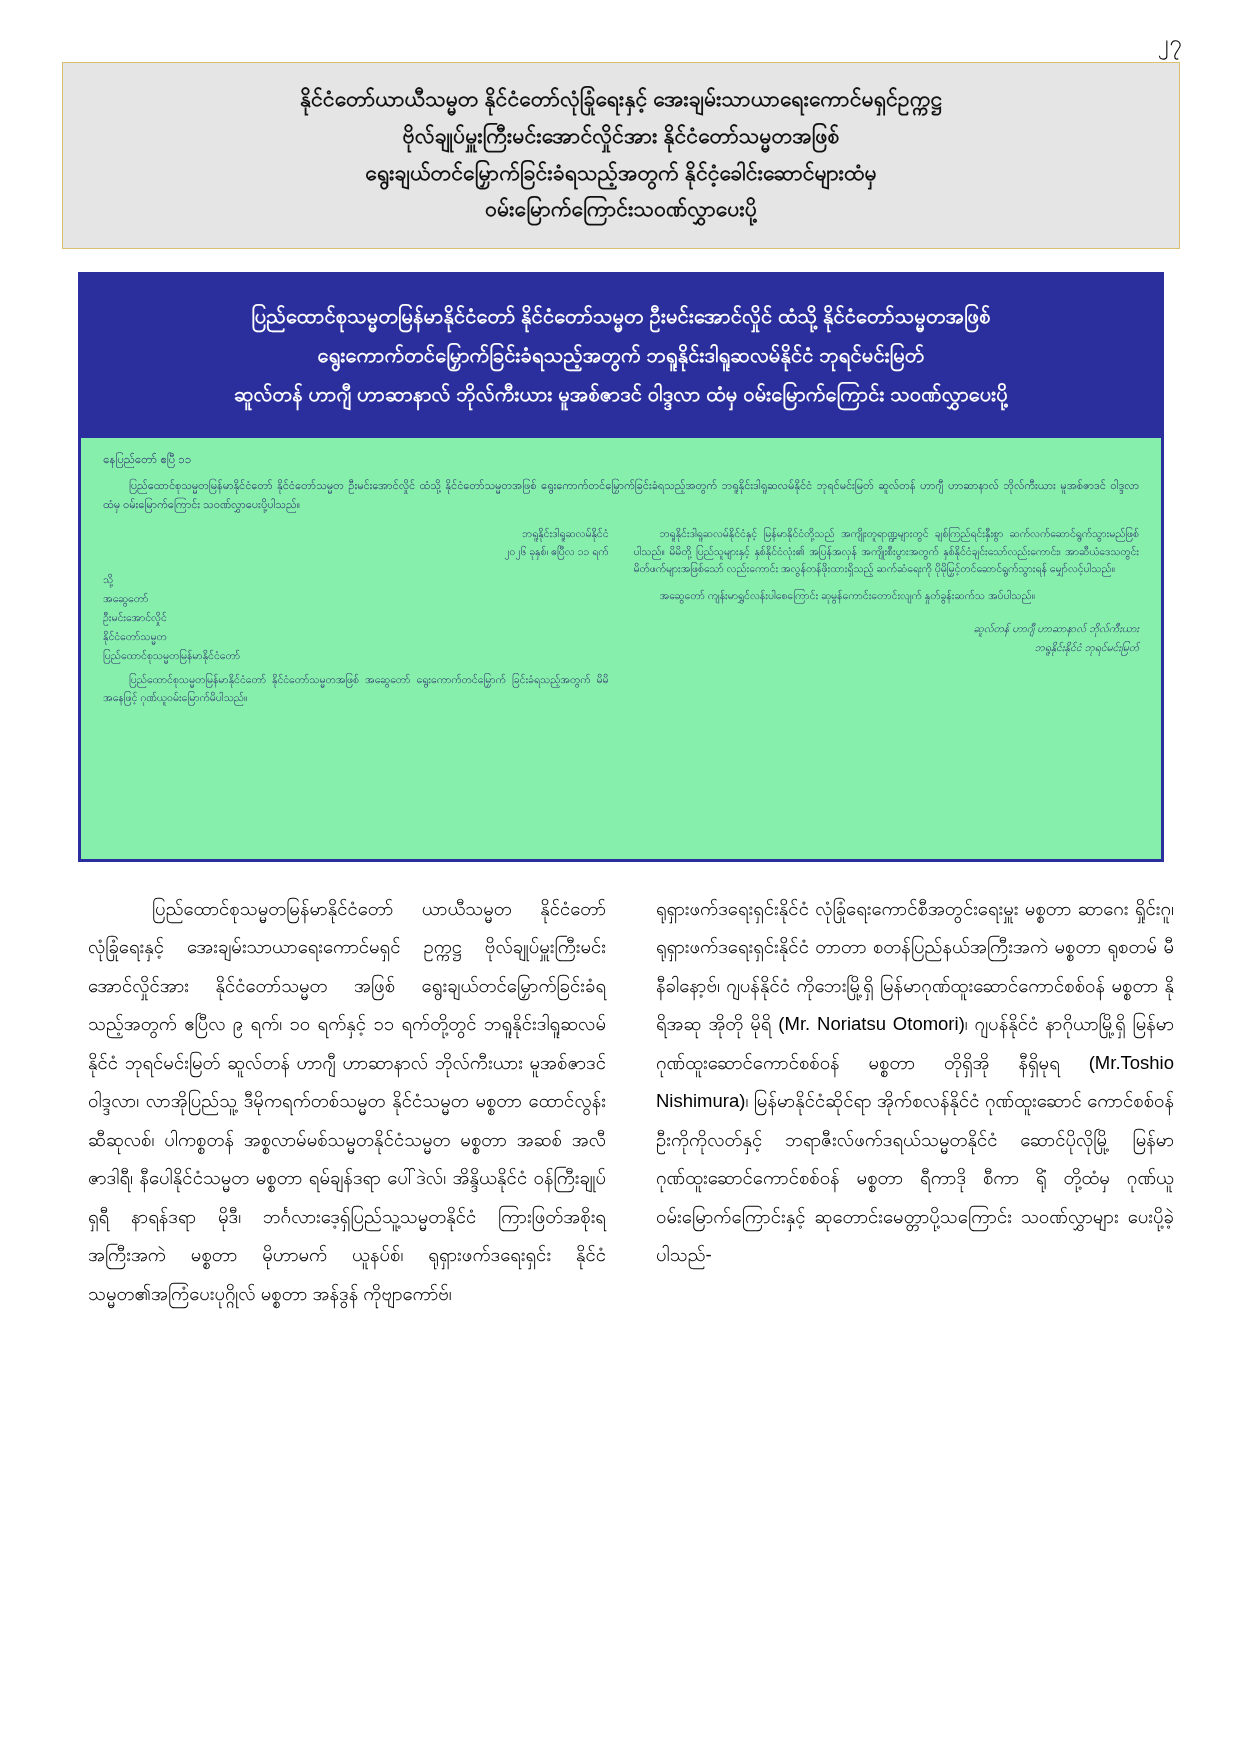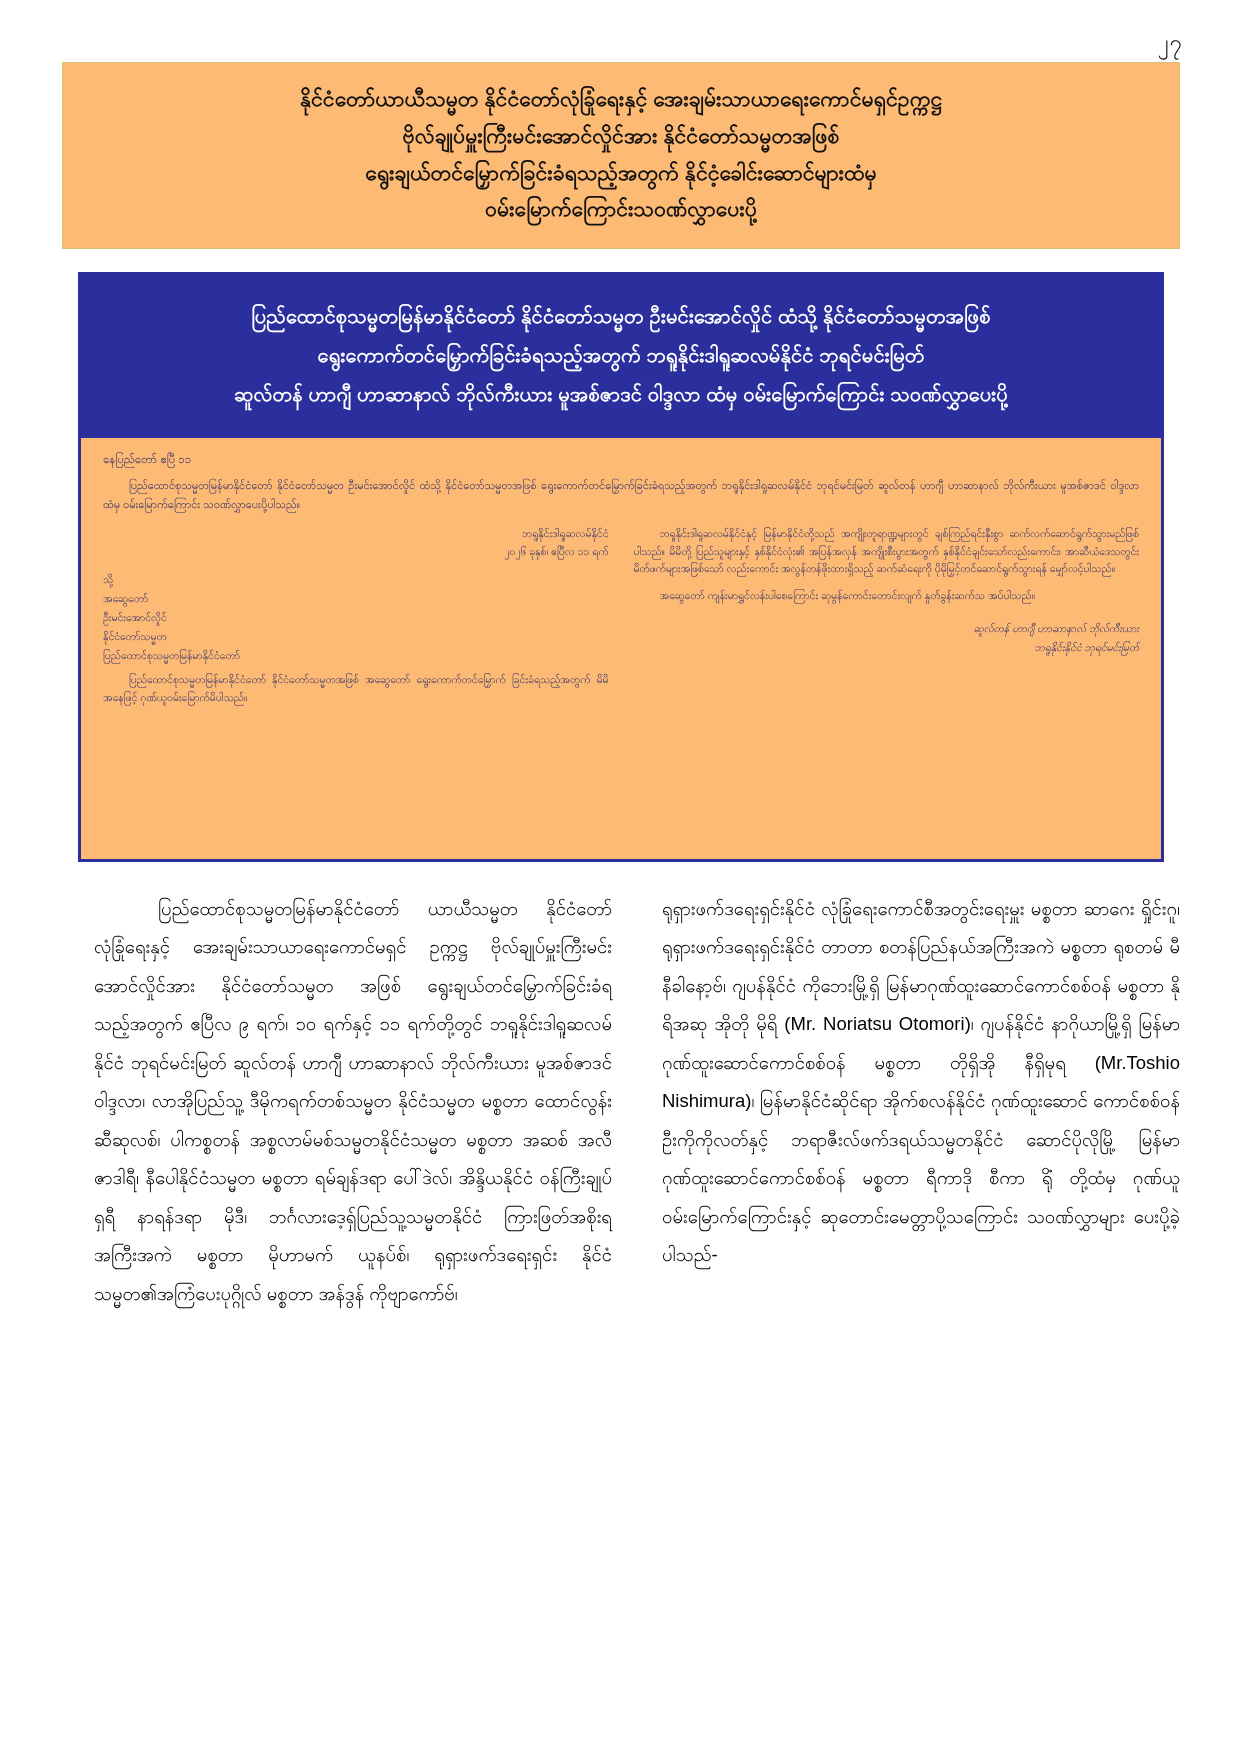--- a/index.html
+++ b/index.html
@@ -30,42 +30,42 @@
     letter-spacing: 1px;
     color: #000;
   }
   
   .headline-banner {
     position: absolute;
     left: 62px;
     top: 62px;
     width: 1118px;
     box-sizing: border-box;
-    background: #fdba74;
+    background: #e5e5e5;
     border: 1px solid #d9c070;
     padding: 18px 24px 20px 24px;
     text-align: center;
   }
   .headline-line {
     font-size: 21px;
     font-weight: bold;
     line-height: 1.75;
     color: #111;
     letter-spacing: 0.2px;
   }
   
   .clip-box {
     position: absolute;
     left: 78px;
     top: 272px;
     width: 1086px;
     height: 590px;
     box-sizing: border-box;
     border: 3px solid #2b2f9e;
-    background: #fdba74;
+    background: #86efac;
   }
   .clip-headline {
     background: #2b2f9e;
     color: #ffffff;
     padding: 22px 26px 24px 26px;
     text-align: center;
   }
   .clip-headline .l {
     font-size: 20px;
     font-weight: bold;
@@ -119,21 +119,21 @@
   }
   .clip-sign {
     text-align: right;
     line-height: 1.8;
     margin-top: 14px;
     font-style: italic;
   }
   
   .body-cols {
     position: absolute;
-    left: 94px;
+    left: 88px;
     top: 890px;
     width: 1086px;
     display: flex;
     gap: 50px;
   }
   .body-col {
     flex: 1 1 50%;
     font-size: 18.5px;
     line-height: 2.08;
     color: #000;

